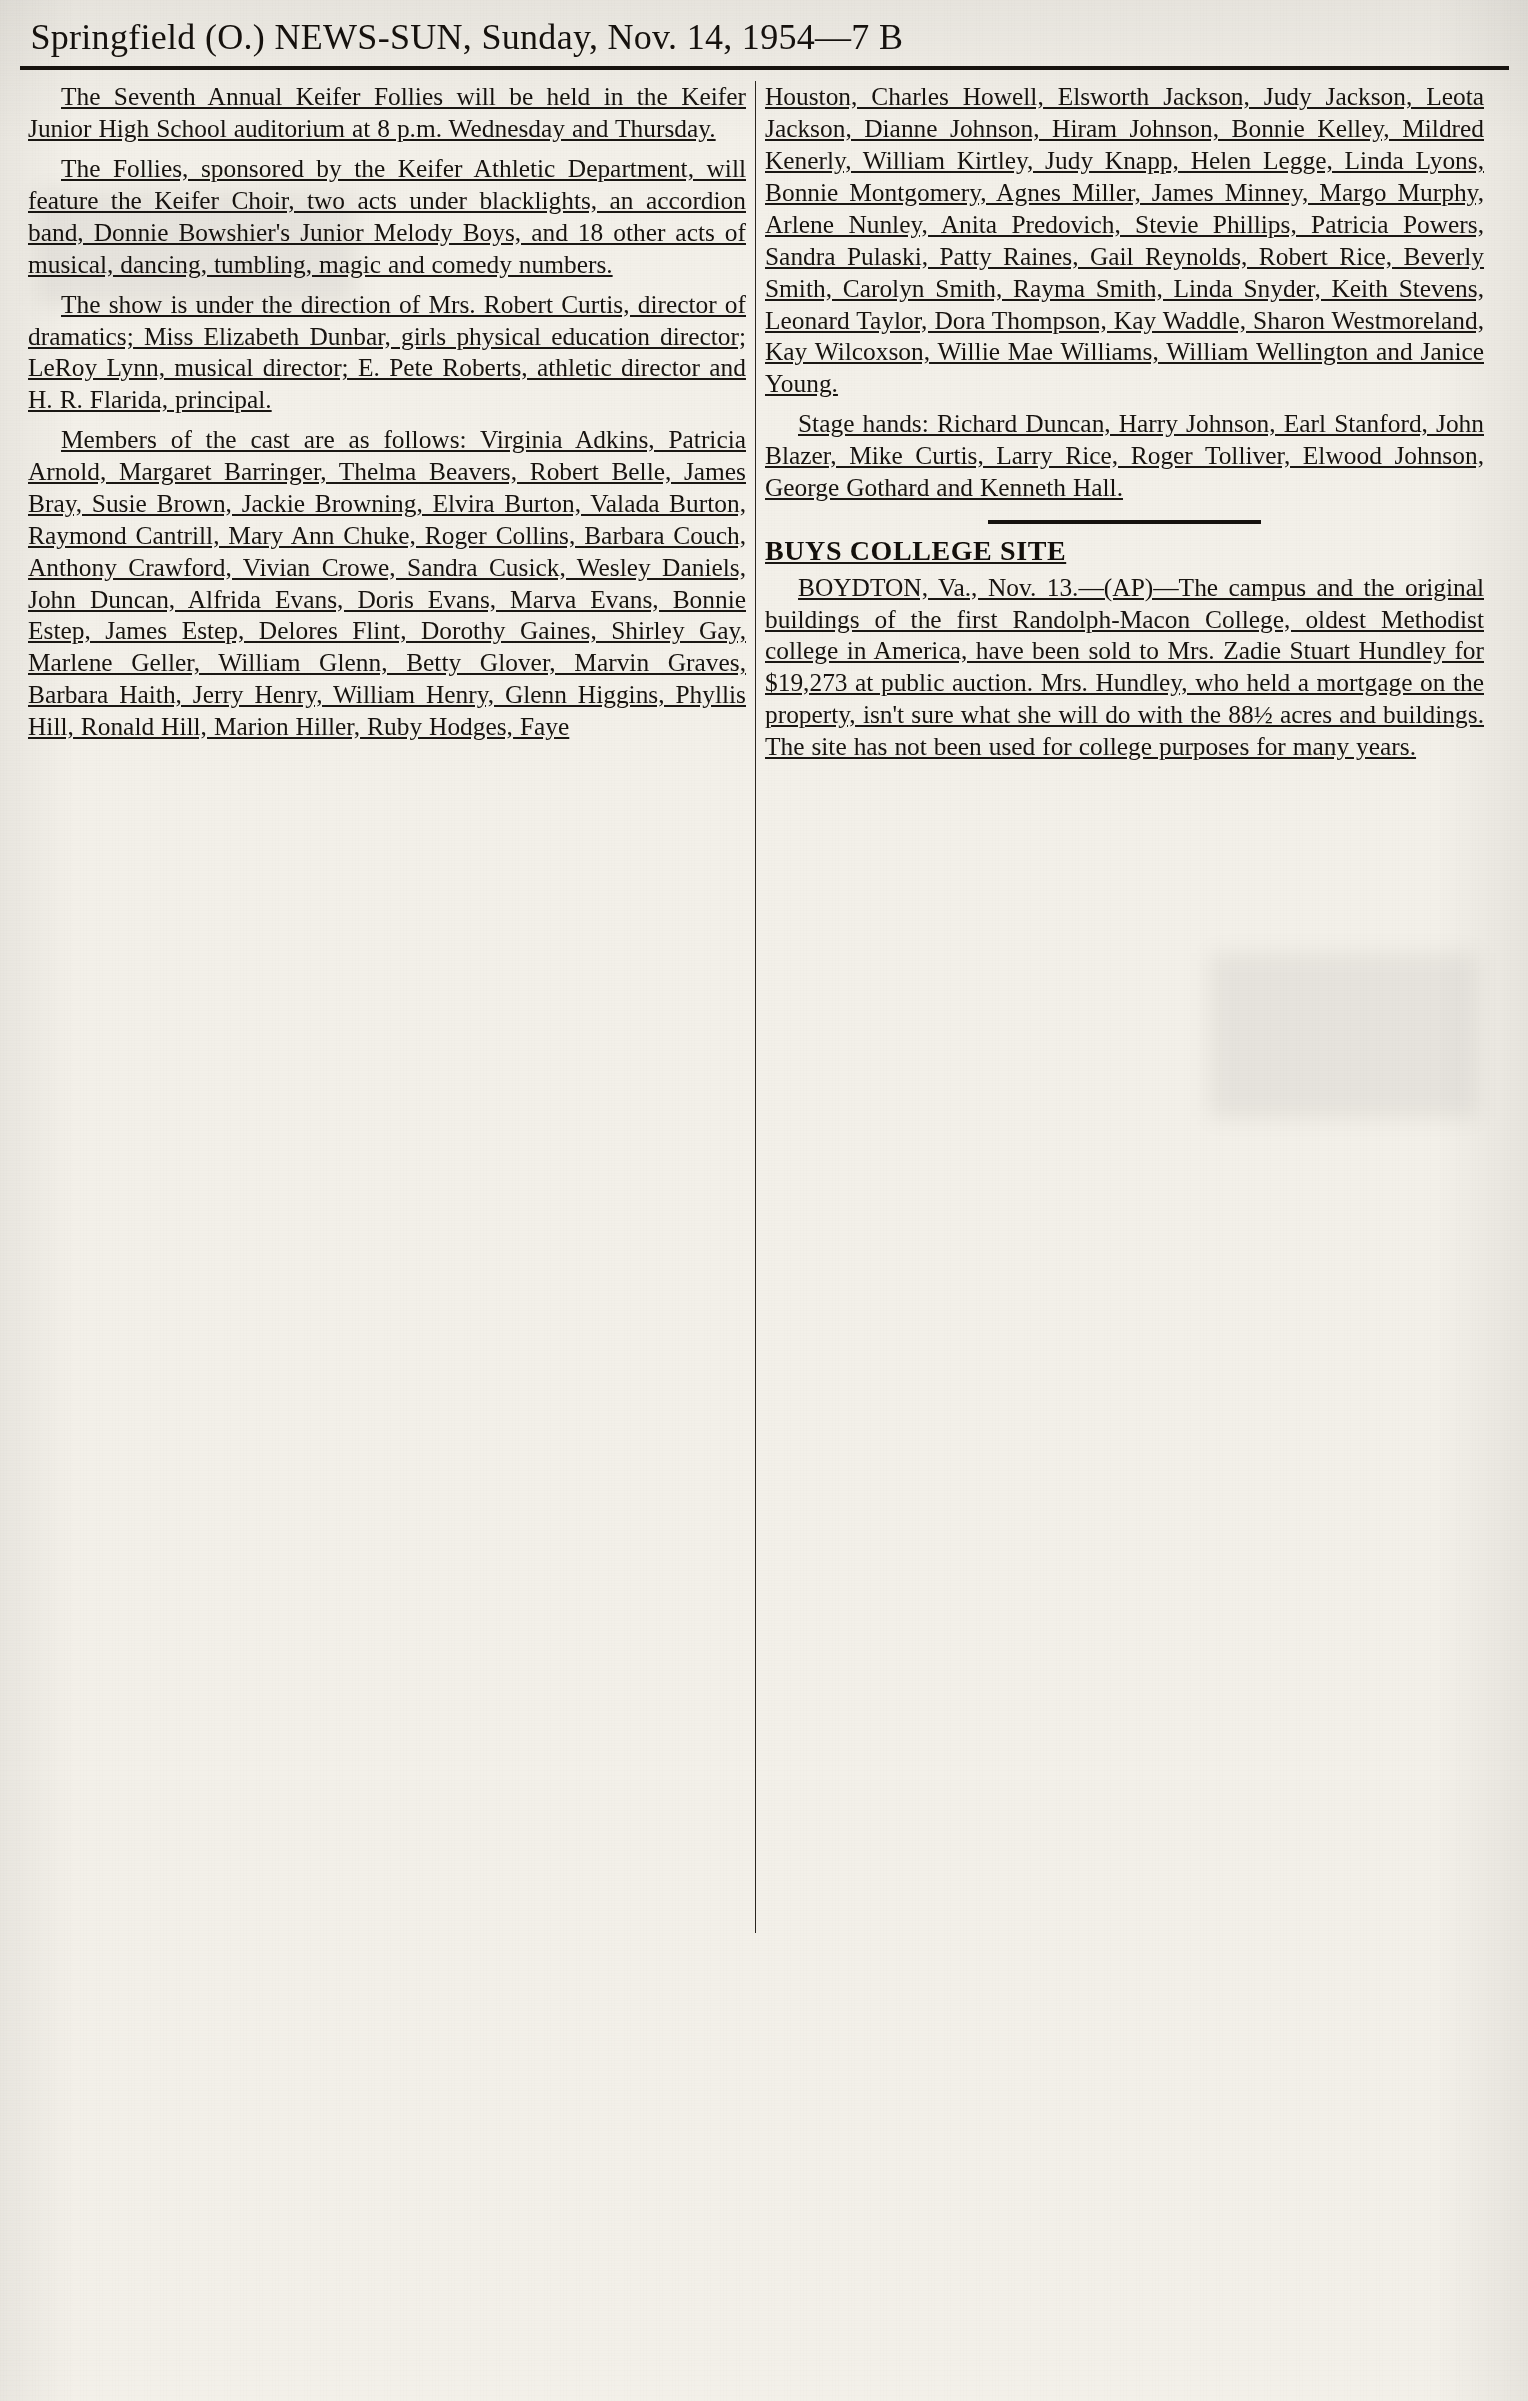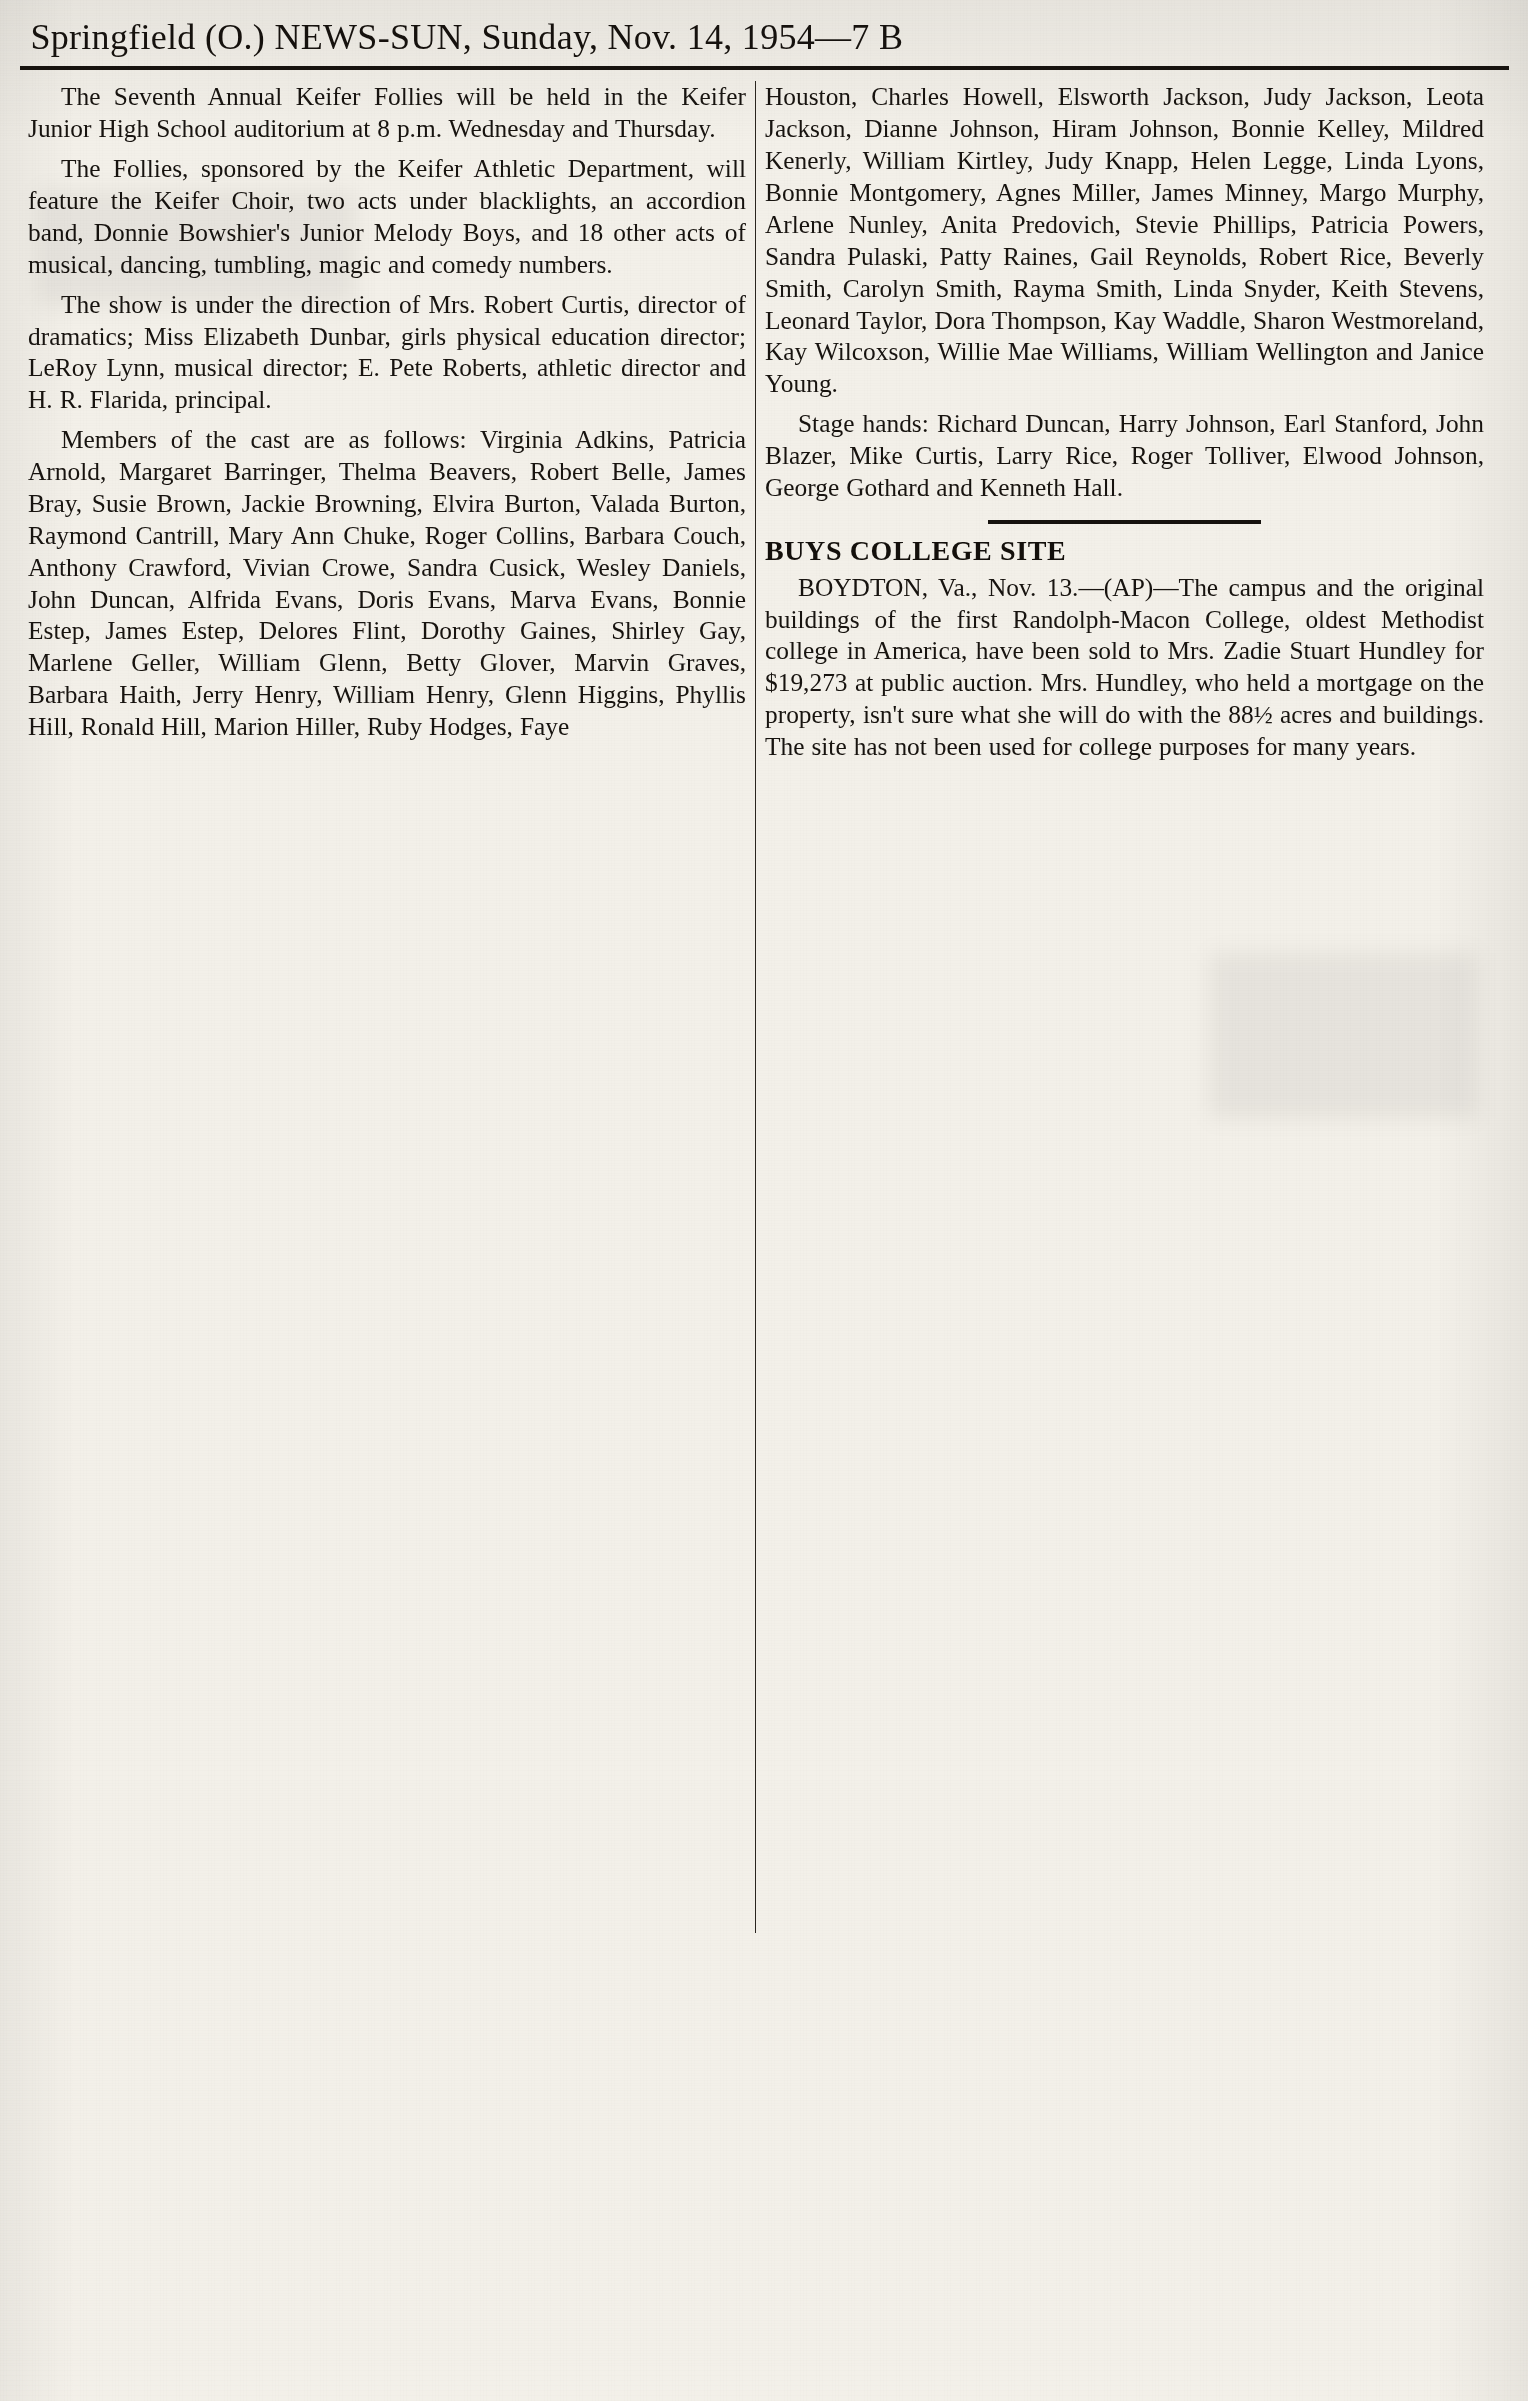--- a/index.html
+++ b/index.html
@@ -71,20 +71,21 @@
     display: flex;
     gap: 0;
     margin-top: 11.4px;
     height: 1852px;
   }
   .col {
     width: 737px;
     position: relative;
     padding: 0 9px;
     box-sizing: border-box;
+    text-decoration: underline;
   }
   .col-left { border-right: 1.9px solid #2b2620; }
   .col p {
     margin: 0 0 0 0;
     font-size: 25.4px;
     line-height: 1.255;
     text-align: justify;
     text-align-last: left;
     color: #181410;
     font-family: "Liberation Serif", serif;

